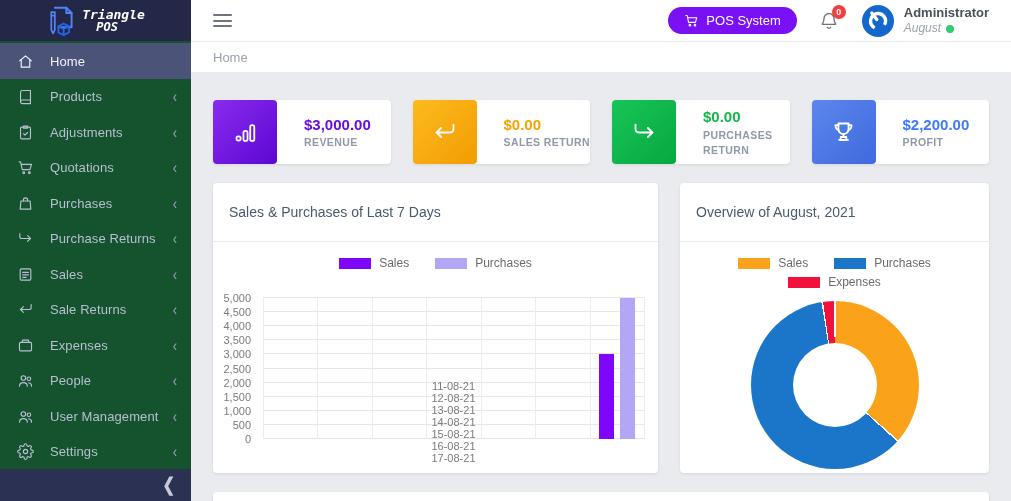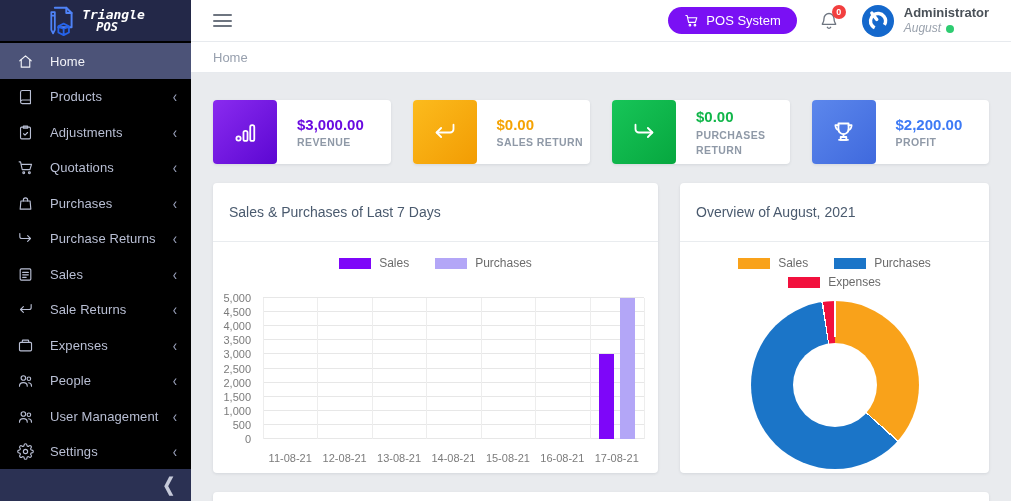--- a/index.html
+++ b/index.html
@@ -5,21 +5,21 @@
   * { margin:0; padding:0; box-sizing:border-box; }
   html,body { width:1011px; height:501px; overflow:hidden; }
   body {
     font-family:"Liberation Sans", sans-serif;
     background:#e9ebee;
     display:flex;
     font-size:13px;
     color:#444;
   }
   
-  .sidebar { width:191px; min-width:191px; height:501px; background:#000000; display:flex; flex-direction:column; }
+  .sidebar { width:191px; min-width:191px; height:501px; background:#14532d; display:flex; flex-direction:column; }
   .brand { height:42px; background:#232848; display:flex; align-items:center; justify-content:center; gap:6px; }
   .brand-text { color:#fff; font-family:"DejaVu Sans Mono", monospace; font-style:italic; font-weight:bold; line-height:1.05; font-size:13px; }
   .brand-text .l2 { padding-left:14px; font-size:12px; }
   .side-menu { flex:1; padding-top:2px; }
   .side-item { height:35.5px; display:flex; align-items:center; padding:0 14px 0 17px; color:#b9bfd4; cursor:pointer; }
   .side-item .ic { width:17px; height:17px; display:inline-flex; margin-right:16px; flex-shrink:0; }
   .side-item .lbl { flex:1; font-size:13px; letter-spacing:.1px; }
   .side-item .chev { font-size:13px; color:#9aa1bb; transform:scaleY(1.2); }
   .side-item.active { background:#4c5378; color:#f2f3f8; }
   .side-foot { height:32px; background:#2b3153; display:flex; align-items:center; justify-content:flex-end; padding-right:16px; }
@@ -38,42 +38,42 @@
   .user-name { font-weight:bold; color:#4a5158; font-size:13px; }
   .user-status { font-style:italic; color:#9aa2ad; font-size:12px; display:flex; align-items:center; gap:5px; }
   .dot { width:8px; height:8px; border-radius:50%; background:#2ecc71; display:inline-block; }
   .breadcrumb-bar { height:31px; background:#fff; border-bottom:1px solid #e7eaee; display:flex; align-items:center; padding:0 22px; }
   .crumb { color:#98a0ae; font-size:13px; cursor:pointer; }
   
   .content { flex:1; padding:27px 23px 0 22px; overflow:hidden; }
   .cards-row { display:grid; grid-template-columns:repeat(4,1fr); gap:22px; }
   .stat-card { background:#fff; border-radius:4px; height:64px; display:flex; align-items:center; box-shadow:0 1px 3px rgba(30,40,60,.10); }
   .stat-ic { width:64px; height:64px; border-radius:4px; display:flex; align-items:center; justify-content:center; flex-shrink:0; }
-  .stat-txt { padding-left:20px; line-height:1.45; }
+  .stat-txt { padding-left:27px; line-height:1.45; }
   .stat-val { font-size:15px; font-weight:bold; }
   .stat-lbl { font-size:10.5px; font-weight:bold; color:#8f99a7; letter-spacing:.4px; }
   .charts-row { margin-top:19px; display:grid; grid-template-columns:445px 309px; gap:22px; }
   .panel { background:#fff; border-radius:4px; box-shadow:0 1px 3px rgba(30,40,60,.10); height:290px; }
   .panel-head { padding:21px 16px; border-bottom:1px solid #e9ecef; }
   .panel-title { font-size:14px; color:#4a5a6e; }
   .panel-body { position:relative; height:256px; }
   .legend { display:flex; justify-content:center; gap:26px; padding-top:14px; }
   .legend.second { padding-top:5px; }
   .legend-item { display:flex; align-items:center; gap:8px; cursor:pointer; }
   .legend-swatch { width:32px; height:11px; }
   .legend-label { font-size:12px; color:#6b6b6b; }
   
   .y-axis { position:absolute; left:0; top:56px; bottom:59px; width:44px; }
   .y-tick { position:absolute; right:6px; transform:translateY(50%); font-size:11px; color:#7b7b7b; }
   .bar-plot { position:absolute; left:50px; right:14px; top:56px; bottom:59px; }
   .gl-h { position:absolute; left:0; right:0; height:1px; background:#e7e7e7; }
   .gl-v { position:absolute; top:0; bottom:0; width:1px; background:#ededed; }
   .bar-slot { position:absolute; bottom:0; height:100%; display:flex; align-items:flex-end; justify-content:center; gap:6px; }
   .bar { width:15px; }
-  .x-labels { position:absolute; left:50px; right:14px; bottom:34px; display:flex; }
+  .x-labels { position:absolute; left:50px; right:14px; bottom:34px; display:flex;flex-direction:column; }
   .x-tick { flex:1; text-align:center; font-size:11px; color:#7b7b7b; }
   
   .donut { position:relative; width:168px; height:168px; border-radius:50%; margin:12px auto 0; }
   .donut-hole { position:absolute; left:50%; top:50%; width:84px; height:84px; margin:-42px 0 0 -42px; background:#fff; border-radius:50%; }
   
   .partial-card { margin-top:19px; background:#fff; border-radius:4px 4px 0 0; height:40px; box-shadow:0 1px 3px rgba(30,40,60,.10); }
   svg { display:block; }
 </style>
 </head>
 <body>

